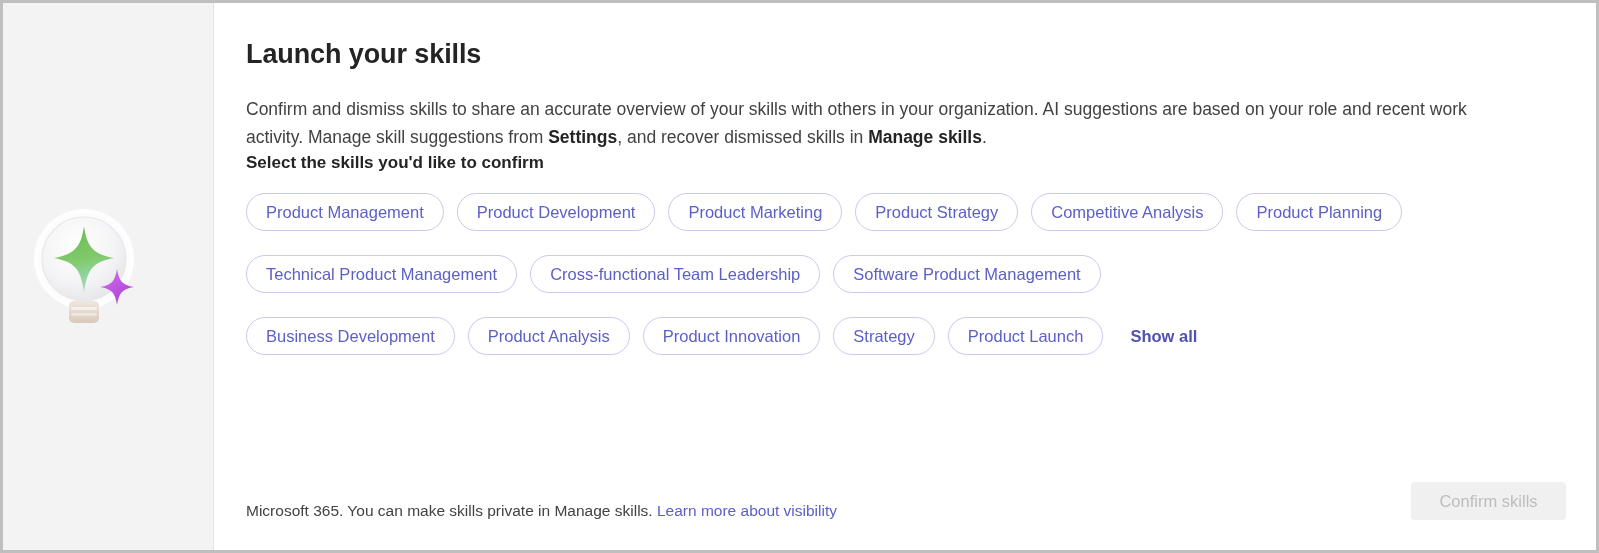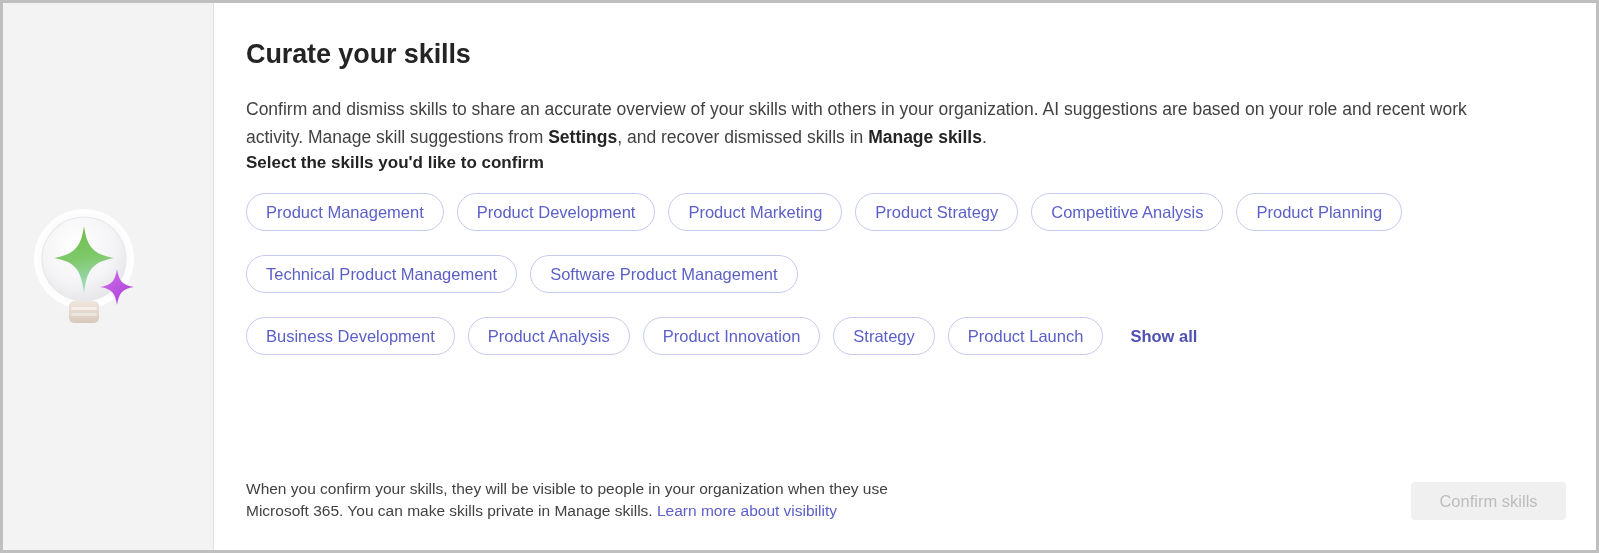--- a/index.html
+++ b/index.html
@@ -186,54 +186,54 @@
 
         <path d="M53 19 C56 40 62 47 83 51 C62 55 56 62 53 86 C50 62 44 55 23 51 C44 47 50 40 53 19 Z" fill="url(#sparkG)"></path>
 
         <path d="M86 62 C88 74 91 78 103 80 C91 82 88 86 86 98 C84 86 81 82 69 80 C81 78 84 74 86 62 Z" fill="url(#sparkP)"></path>
       </svg>
     </div>
   </div>
 
   <div class="content">
 
-    <h1 class="page-title">Curate your skills</h1>
+    <h1 class="page-title">Launch your skills</h1>
 
     <p class="intro"><span>Confirm and dismiss skills to share an accurate overview of your skills with others in your organization. AI suggestions are based on your role and recent work activity. Manage skill suggestions from </span><b>Settings</b><span>, and recover dismissed skills in  </span><b>Manage skills</b><span>.</span></p>
 
     <div class="section-label">Select the skills you'd like to confirm</div>
 
     <div class="chip-area">
 
       <div class="chip-row">
         <button class="chip">Product Management</button>
         <button class="chip">Product Development</button>
         <button class="chip">Product Marketing</button>
         <button class="chip">Product Strategy</button>
         <button class="chip">Competitive Analysis</button>
         <button class="chip">Product Planning</button>
       </div>
 
       <div class="chip-row">
         <button class="chip">Technical Product Management</button>
+        <button class="chip">Cross-functional Team Leadership</button>
         <button class="chip">Software Product Management</button>
       </div>
 
       <div class="chip-row">
         <button class="chip">Business Development</button>
         <button class="chip">Product Analysis</button>
         <button class="chip">Product Innovation</button>
         <button class="chip">Strategy</button>
         <button class="chip">Product Launch</button>
         <a class="show-all">Show all</a>
       </div>
 
     </div>
 
     <div class="footer">
-      <div class="footer-text">When you confirm your skills, they will be visible to people in your organization when they use</div>
       <div class="footer-text"><span>Microsoft 365. You can make skills private in Manage skills. </span><a class="footer-link">Learn more about visibility</a></div>
     </div>
 
     <button class="confirm-btn">Confirm skills</button>
 
   </div>
 </div>
 
 </body></html>

